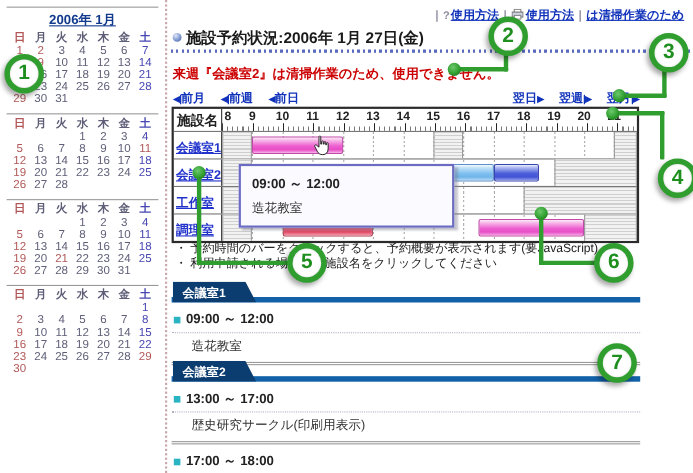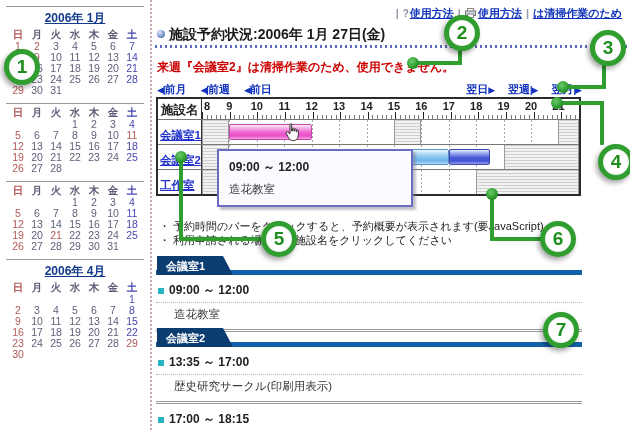--- a/index.html
+++ b/index.html
@@ -249,21 +249,20 @@
           <span class="cal-cell red">26</span>
           <span class="cal-cell">27</span>
           <span class="cal-cell">28</span>
           <span class="cal-cell">29</span>
           <span class="cal-cell">30</span>
           <span class="cal-cell">31</span>
         </div>
       </div>
       <div class="cal-block">
         <div class="cal-rule"></div>
-        <a class="cal-title">2006年 4月</a>
         <div class="cal-grid">
           <span class="cal-cell cal-head red">日</span>
           <span class="cal-cell cal-head">月</span>
           <span class="cal-cell cal-head">火</span>
           <span class="cal-cell cal-head">水</span>
           <span class="cal-cell cal-head">木</span>
           <span class="cal-cell cal-head">金</span>
           <span class="cal-cell cal-head blue">土</span>
           <span class="cal-cell"></span>
           <span class="cal-cell"></span>
@@ -401,20 +400,42 @@
           <div class="hline" style="left: 58.182%;"></div>
           <div class="hline" style="left: 65.455%;"></div>
           <div class="hline" style="left: 72.727%;"></div>
           <div class="hline" style="left: 80%;"></div>
           <div class="hline" style="left: 87.273%;"></div>
           <div class="hline" style="left: 94.545%;"></div>
           <div class="closed-seg" style="left: 0%; width: 7.273%;"></div>
           <div class="closed-seg" style="left: 72.727%; width: 27.273%;"></div>
         </div>
       </div>
+      <div class="s-row">
+        <div class="s-label"><a>調理室</a></div>
+        <div class="s-tl">
+          <div class="hline" style="left: 7.273%;"></div>
+          <div class="hline" style="left: 14.545%;"></div>
+          <div class="hline" style="left: 21.818%;"></div>
+          <div class="hline" style="left: 29.091%;"></div>
+          <div class="hline" style="left: 36.364%;"></div>
+          <div class="hline" style="left: 43.636%;"></div>
+          <div class="hline" style="left: 50.909%;"></div>
+          <div class="hline" style="left: 58.182%;"></div>
+          <div class="hline" style="left: 65.455%;"></div>
+          <div class="hline" style="left: 72.727%;"></div>
+          <div class="hline" style="left: 80%;"></div>
+          <div class="hline" style="left: 87.273%;"></div>
+          <div class="hline" style="left: 94.545%;"></div>
+          <div class="closed-seg" style="left: 0%; width: 7.273%;"></div>
+          <div class="closed-seg" style="left: 87.273%; width: 12.727%;"></div>
+          <div class="bar bar-red" title="10:00 ～ 13:00" style="left: 14.545%; width: 21.818%;"></div>
+          <div class="bar bar-pink" title="16:30 ～ 20:00" style="left: 61.818%; width: 25.455%;"></div>
+        </div>
+      </div>
     </div>
 
   <div id="tooltip">
     <div class="tt-time">09:00 ～ 12:00</div>
     <div class="tt-desc">造花教室</div>
   </div>
 
   <div id="cursor">
     <svg width="17" height="20" viewBox="0 0 17 20">
       <path d="M6 1.2 C6 0.4 7.6 0.4 7.6 1.2 L7.6 8 L8.4 8 L8.4 5.6 C8.4 4.9 9.9 4.9 9.9 5.6 L9.9 8 L10.7 8 L10.7 6.2 C10.7 5.5 12.1 5.5 12.1 6.2 L12.1 8.6 L12.9 8.6 L12.9 7.2 C12.9 6.6 14.3 6.6 14.3 7.2 L14.3 12.2 C14.3 15.4 12.5 17.6 9.4 17.6 C6.9 17.6 5.4 16.5 4.4 14.5 L2.1 10 C1.7 9.1 2.8 8.3 3.6 8.9 L6 10.8 Z" fill="#ffffff" stroke="#222" stroke-width="0.9"></path>
@@ -439,27 +460,27 @@
         <div class="entry-desc">造花教室</div>
         <div class="dline"></div>
       </div>
       <div class="section" style="top: 328px;">
         <div class="sec-banner">
           <div class="sec-bar"></div>
           <div class="sec-tab">会議室2</div>
         </div>
         <div class="entry-time">
           <span class="sq"></span>
-          <span>13:35 ～ 17:00</span>
+          <span>13:00 ～ 17:00</span>
         </div>
         <div class="entry-desc">歴史研究サークル(印刷用表示)</div>
         <div class="dline"></div>
         <div class="entry-time">
           <span class="sq"></span>
-          <span>17:00 ～ 18:15</span>
+          <span>17:00 ～ 18:00</span>
         </div>
       </div>
     </div>
 
   <div id="annotation-layer">
       <div class="a-line" style="left: 415px; top: 61px; width: 47px; height: 4px;"></div>
       <div class="a-line" style="left: 458px; top: 48px; width: 4px; height: 17px;"></div>
       <div class="a-line" style="left: 563px; top: 85px; width: 43px; height: 4px;"></div>
       <div class="a-line" style="left: 602px; top: 64px; width: 4px; height: 25px;"></div>
       <div class="a-line" style="left: 559px; top: 101px; width: 45px; height: 4px;"></div>

